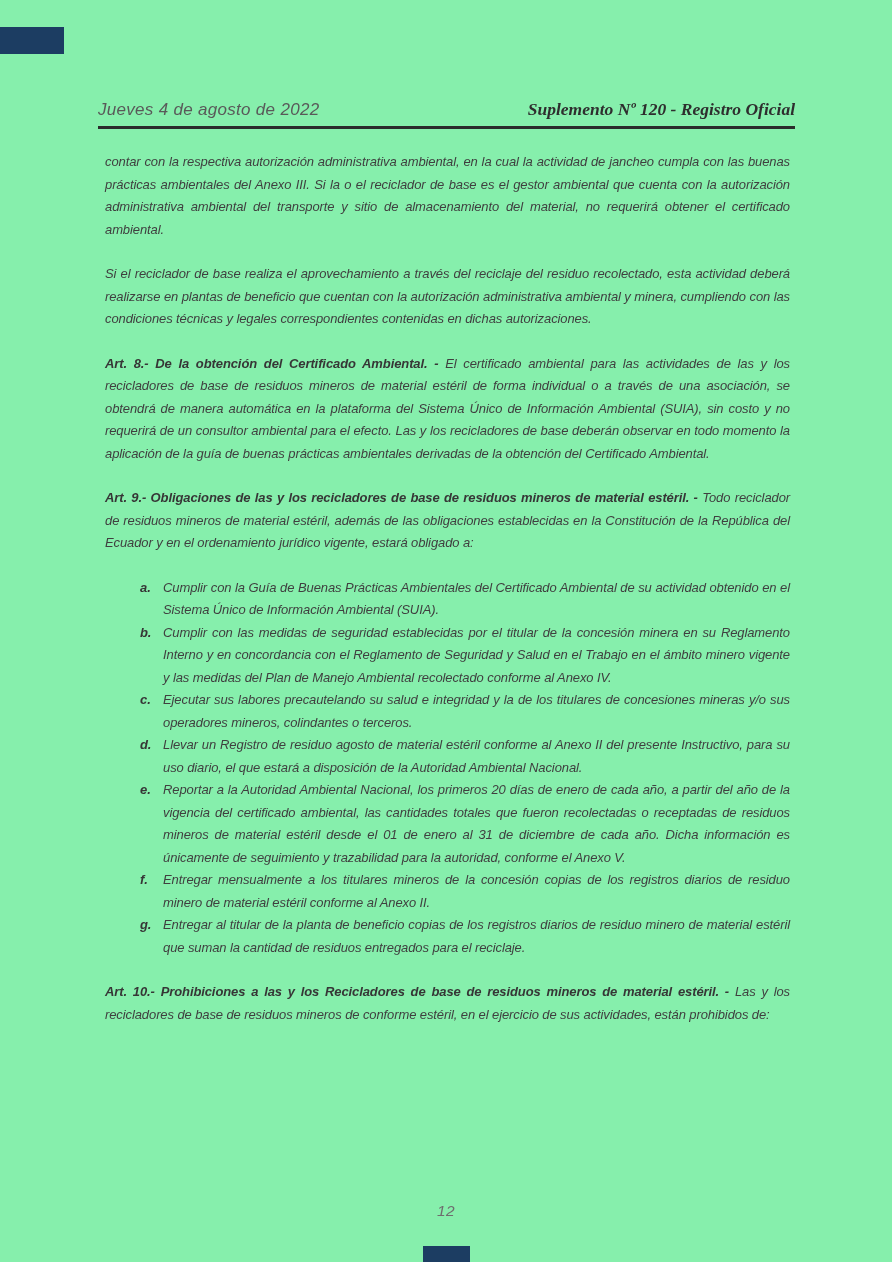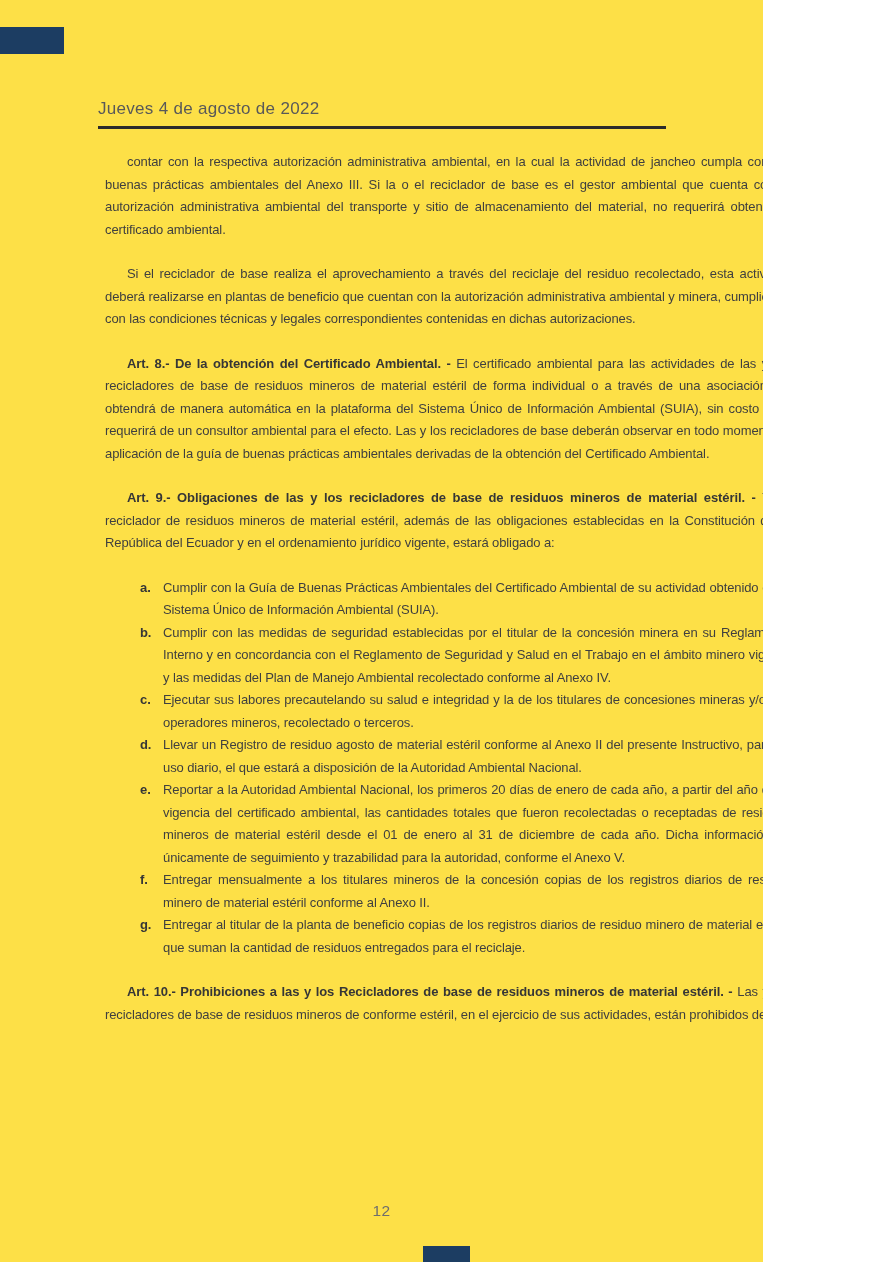--- a/index.html
+++ b/index.html
@@ -1,23 +1,24 @@
 <!DOCTYPE html>
 <html><head>
 <meta charset="utf-8">
 <style>
   * { box-sizing: border-box; }
   html, body { margin: 0; padding: 0; background: #ffffff; }
   .page {
     position: relative;
-    width: 763px;
+    width: 892px;
     height: 1262px;
-    background: #fde047;
+    background: #86efac;
     font-family: "Liberation Sans", sans-serif;
     overflow: hidden;
+    font-style: italic;
   }
   .edge-tab-top {
     position: absolute;
     left: 0; top: 27px;
     width: 64px; height: 27px;
     background: #1c3d62;
   }
   .edge-tab-bottom {
     position: absolute;
     left: 423px; bottom: 0;
@@ -52,21 +53,21 @@
     position: absolute;
     left: 105px; top: 151px;
     width: 685px;
     font-size: 13px;
     line-height: 22.5px;
     color: #3f3f3f;
     text-align: justify;
     letter-spacing: -0.1px;
   }
   .content p { margin: 0 0 22px 0; }
-  .lead { font-weight: bold; color: #363636; margin-left: 22px; }
+  .lead { font-weight: bold; color: #363636; }
   .list { margin: 0 0 22px 0; padding-left: 35px; }
   .li { display: flex; }
   .li-marker {
     font-weight: bold;
     flex: 0 0 23px;
     width: 23px;
     color: #363636;
   }
   .li-text { flex: 1; text-align: justify; }
   .page-number {
@@ -81,20 +82,21 @@
 </style>
 </head>
 <body>
 
 <div class="page">
 
   <div class="edge-tab-top"></div>
 
   <div class="header">
     <span class="header-date">Jueves 4 de agosto de 2022</span>
+    <span class="header-edition">Suplemento Nº 120 - Registro Oficial</span>
   </div>
   <div class="header-rule"></div>
 
   <div class="content">
 
     <p><span class="lead"></span><span>contar con la respectiva autorización administrativa ambiental, en la cual la actividad de jancheo cumpla con las buenas prácticas ambientales del Anexo III. Si la o el reciclador de base es el gestor ambiental que cuenta con la autorización administrativa ambiental del transporte y sitio de almacenamiento del material, no requerirá obtener el certificado ambiental.</span></p>
 
     <p><span class="lead"></span><span>Si el reciclador de base realiza el aprovechamiento a través del reciclaje del residuo recolectado, esta actividad deberá realizarse en plantas de beneficio que cuentan con la autorización administrativa ambiental y minera, cumpliendo con las condiciones técnicas y legales correspondientes contenidas en dichas autorizaciones.</span></p>
 
     <p><span class="lead">Art. 8.- De la obtención del Certificado Ambiental. -</span><span> El certificado ambiental para las actividades de las y los recicladores de base de residuos mineros de material estéril de forma individual o a través de una asociación, se obtendrá de manera automática en la plataforma del Sistema Único de Información Ambiental (SUIA), sin costo y no requerirá de un consultor ambiental para el efecto. Las y los recicladores de base deberán observar en todo momento la aplicación de la guía de buenas prácticas ambientales derivadas de la obtención del Certificado Ambiental.</span></p>
@@ -105,21 +107,21 @@
       <div class="li">
         <span class="li-marker">a.</span>
         <div class="li-text">Cumplir con la Guía de Buenas Prácticas Ambientales del Certificado Ambiental de su actividad obtenido en el Sistema Único de Información Ambiental (SUIA).</div>
       </div>
       <div class="li">
         <span class="li-marker">b.</span>
         <div class="li-text">Cumplir con las medidas de seguridad establecidas por el titular de la concesión minera en su Reglamento Interno y en concordancia con el Reglamento de Seguridad y Salud en el Trabajo en el ámbito minero vigente y las medidas del Plan de Manejo Ambiental recolectado conforme al Anexo IV.</div>
       </div>
       <div class="li">
         <span class="li-marker">c.</span>
-        <div class="li-text">Ejecutar sus labores precautelando su salud e integridad y la de los titulares de concesiones mineras y/o sus operadores mineros, recolectado o terceros.</div>
+        <div class="li-text">Ejecutar sus labores precautelando su salud e integridad y la de los titulares de concesiones mineras y/o sus operadores mineros, colindantes o terceros.</div>
       </div>
       <div class="li">
         <span class="li-marker">d.</span>
         <div class="li-text">Llevar un Registro de residuo agosto de material estéril conforme al Anexo II del presente Instructivo, para su uso diario, el que estará a disposición de la Autoridad Ambiental Nacional.</div>
       </div>
       <div class="li">
         <span class="li-marker">e.</span>
         <div class="li-text">Reportar a la Autoridad Ambiental Nacional, los primeros 20 días de enero de cada año, a partir del año de la vigencia del certificado ambiental, las cantidades totales que fueron recolectadas o receptadas de residuos mineros de material estéril desde el 01 de enero al 31 de diciembre de cada año. Dicha información es únicamente de seguimiento y trazabilidad para la autoridad, conforme el Anexo V.</div>
       </div>
       <div class="li">

